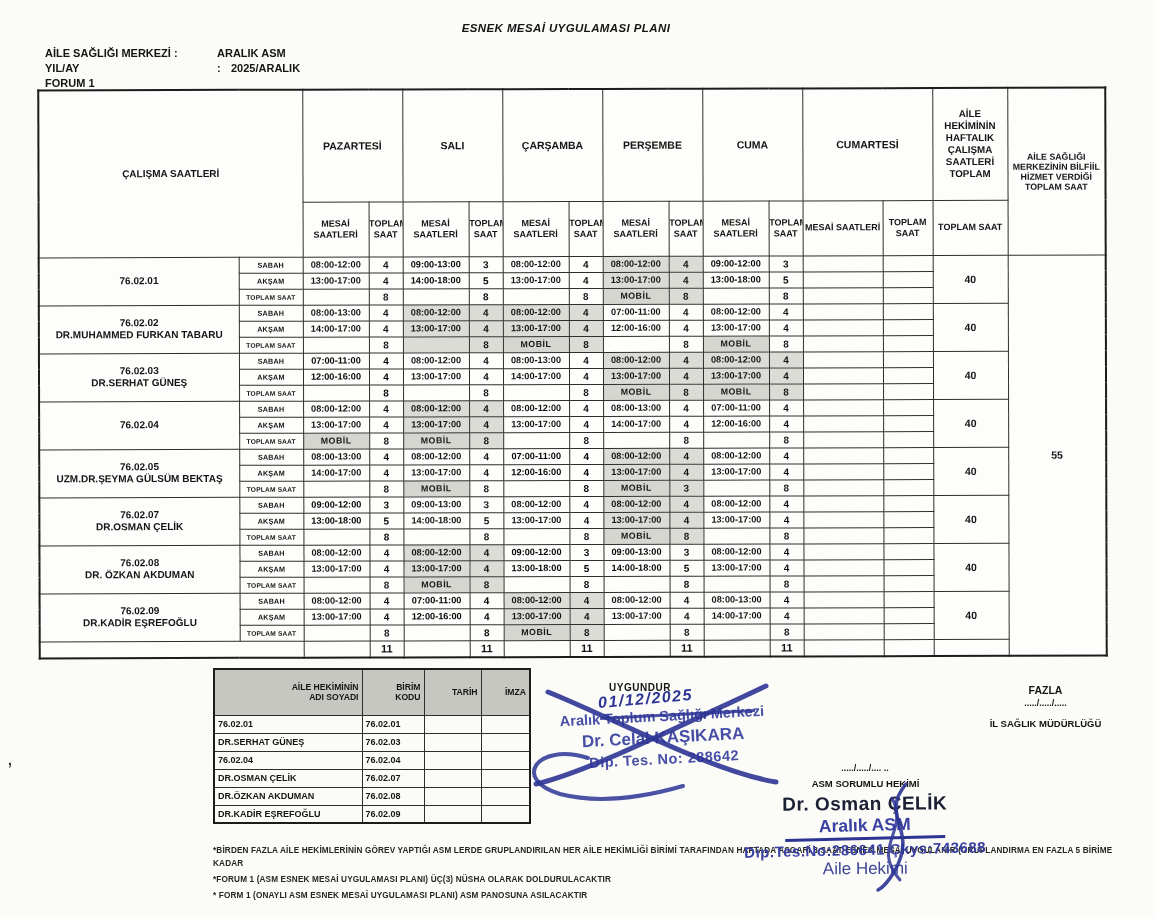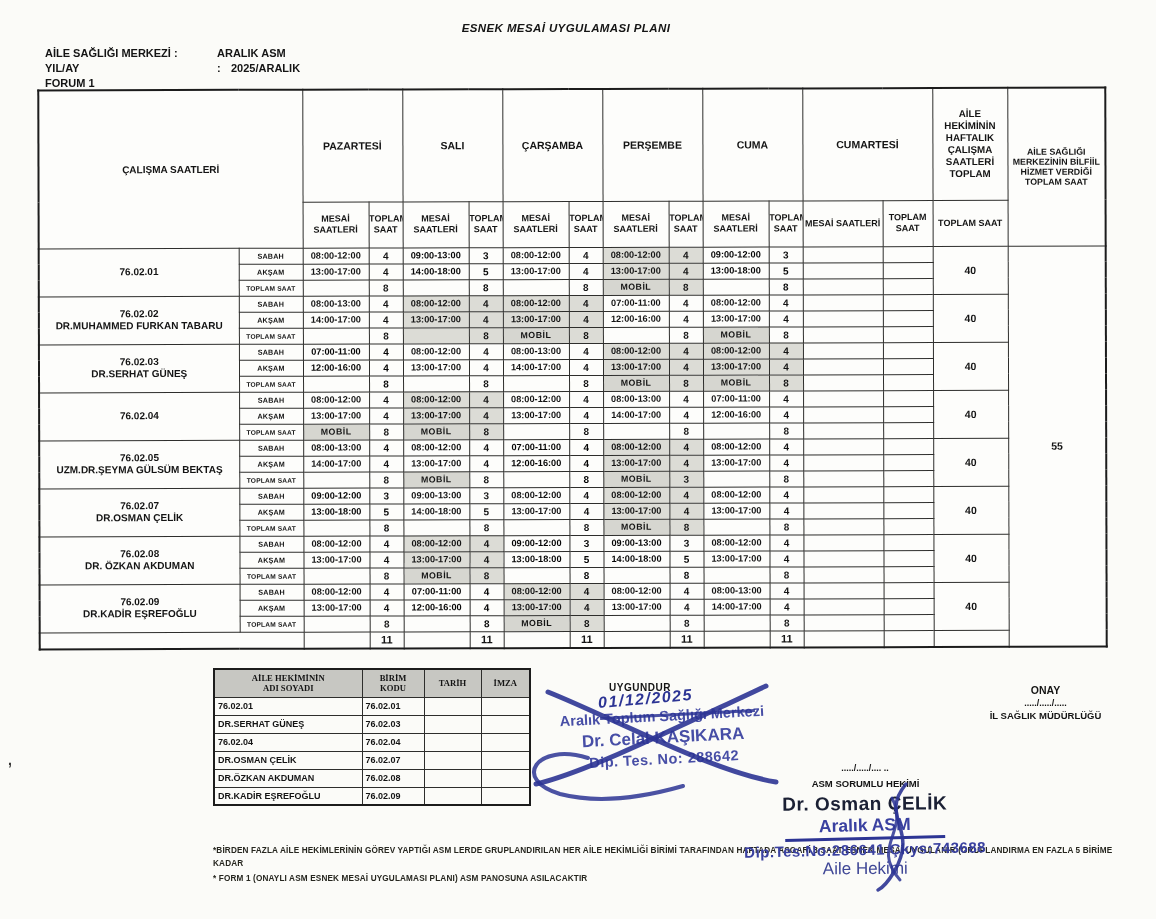--- a/index.html
+++ b/index.html
@@ -6,55 +6,55 @@
   body { width:1156px; height:919px; background:#fbfbf8; font-family:"Liberation Sans", sans-serif; color:#141414; position:relative; overflow:hidden; }
   .title { position:absolute; top:22px; left:0; width:1132px; text-align:center; font-size:11.5px; font-weight:bold; letter-spacing:.4px;font-style:italic; }
   .meta { position:absolute; top:46px; left:45px; font-size:11px; font-weight:bold; line-height:15px; }
   .meta-row { display:flex; }
   .meta-row .lbl { width:172px; }
   .meta-row .col { width:14px; }
   .tbl-wrap { position:absolute; top:88px; left:38px; transform:rotate(-0.15deg); }
   table.sched { border-collapse:collapse; table-layout:fixed; width:1067px; background:#fdfdfb; border:2px solid #1c1c1c; }
   table.sched th, table.sched td { border:1px solid #2e2e2c; text-align:center; vertical-align:middle; overflow:hidden; padding:0; }
   .h1 th { height:112px; font-size:10.5px; font-weight:bold; }
-  .h2 th { height:46px; font-size:9px; font-weight:bold; line-height:11px; }
+  .h2 th { height:55px; font-size:9px; font-weight:bold; line-height:11px; }
   th.corner { font-size:10px; }
   th.wkh { font-size:9.8px; line-height:12px; padding:0 3px; }
   th.asmh { font-size:8.8px; line-height:10px; padding:0 3px; }
   tbody tr { height:16px; }
   td.doctor { font-size:10px; font-weight:bold; line-height:12.5px; padding:0 2px; }
   td.sublab { font-size:7.2px; font-weight:bold; letter-spacing:.2px; }
   td.sublab.small { font-size:6.6px; }
   td.time { font-size:9.2px; font-weight:600; white-space:nowrap; }
   td.hrs { font-size:10px; font-weight:bold; }
   td.mobil { font-size:8.8px; font-weight:bold; letter-spacing:.5px; }
   td.weekly { font-size:10.5px; font-weight:bold; }
   td.asm { font-size:10.5px; font-weight:bold; }
   .bold { font-weight:800 !important; color:#050505; }
   .shade { background:#dcdcd6; }
   .mshade { background:#d6d6d0; }
   tr.foot-row td { height:17px; }
   tr.foot-row td.big { font-size:11px; font-weight:800; }
   .signers { position:absolute; top:668px; left:213px; border-collapse:collapse; table-layout:fixed; width:316px; border:2px solid #1c1c1c; }
   .signers th, .signers td { border:1px solid #2e2e2c; font-size:9px; font-weight:bold; padding:1px 3px; text-align:left; }
-  .signers th { background:#c7c7c2; text-align:center; font-size:8.6px; line-height:10px; height:28px; white-space:pre-line;font-family:Liberation Serif, serif; }
+  .signers th { background:#c7c7c2; text-align:right; font-size:8.6px; line-height:10px; height:46px; white-space:pre-line; }
   .signers td { height:18px; }
   .uygundur { position:absolute; top:682px; left:560px; width:160px; text-align:center; font-size:10px; font-weight:bold; letter-spacing:.5px; }
   .hand-date { position:absolute; top:690px; left:598px; font-size:16px; font-weight:bold; font-style:italic; color:#2c3494; transform:rotate(-5deg); letter-spacing:1.5px; z-index:6; }
   .date-strike { position:absolute; top:713px; left:600px; width:155px; height:2.5px; background:#2c3494; transform:rotate(-3deg); z-index:6; opacity:.85; }
   .stamp1 { position:absolute; top:708px; left:528px; width:270px; text-align:center; color:#3a41a0; transform:rotate(-3deg); z-index:5; opacity:.93; }
   .stamp1 .s1a { font-size:14.5px; font-weight:bold; }
   .stamp1 .s1b { font-size:17px; font-weight:bold; margin-top:4px; }
   .stamp1 .s1c { font-size:14.5px; font-weight:bold; margin-top:3px; letter-spacing:.5px; }
   .scribble { position:absolute; z-index:7; }
   .asm-dashes { position:absolute; top:763px; left:800px; width:130px; text-align:center; font-size:9px; font-weight:bold; }
   .asm-role { position:absolute; top:778px; left:788px; width:155px; text-align:center; font-size:9.5px; font-weight:bold; }
   .onay-block { position:absolute; top:684px; left:958px; width:175px; text-align:center; font-size:10.5px; font-weight:bold; }
   .onay-block .dashes { font-size:9px; margin-top:2px; }
-  .onay-block .role { font-size:9.5px; margin-top:2px; }
+  .onay-block .role { font-size:9.5px; margin-top:10px; }
   .stamp2 { position:absolute; top:793px; left:700px; width:330px; text-align:center; z-index:5; transform:rotate(-.5deg); }
   .stamp2 .nm { font-size:19px; font-weight:bold; color:#1b2034; letter-spacing:.5px; }
   .stamp2 .asm2 { display:inline-block; font-size:17.5px; font-weight:bold; color:#3a41a0; border-bottom:3px solid #2c3494; padding:0 34px 1px; transform:rotate(-1deg); }
   .stamp2 .dip { font-size:15px; font-weight:bold; color:#3a41a0; margin-top:1px; transform:rotate(-.8deg); letter-spacing:.5px; }
   .stamp2 .ah { font-size:17px; font-weight:500; color:#3f4796; margin-top:1px; }
   .footnotes { position:absolute; top:845px; left:213px; width:920px; font-size:8.2px; font-weight:bold; color:#26261f; line-height:12.5px; z-index:1; letter-spacing:.15px; }
   .footnotes .fn4 { margin-top:4px; }
   .footnotes .fn5 { margin-top:3px; }
   .artifact { position:absolute; top:752px; left:8px; font-size:14px; font-weight:bold; color:#333; }
 </style>
@@ -616,35 +616,36 @@
 <svg class="scribble" style="top:680px; left:518px;" width="280" height="130" viewBox="0 0 280 130">
   <path d="M30,12 C 95,38 195,92 258,102" stroke="#2c3494" stroke-width="5" fill="none" stroke-linecap="round" opacity=".9"></path>
   <path d="M248,6 C 170,42 70,92 18,104" stroke="#2c3494" stroke-width="5" fill="none" stroke-linecap="round" opacity=".9"></path>
   <path d="M70,78 C 18,62 -6,100 42,114 C 85,125 130,116 165,106" stroke="#2c3494" stroke-width="4" fill="none" stroke-linecap="round" opacity=".85"></path>
 </svg>
 
 <div class="asm-dashes">...../...../....  ..</div>
 <div class="asm-role">ASM SORUMLU HEKİMİ</div>
 
 <div class="onay-block">
-  <div>ONAY</div>
+  <div>FAZLA</div>
   <div class="dashes">...../...../.....</div>
   <div class="role">İL SAĞLIK MÜDÜRLÜĞÜ</div>
 </div>
 
 <div class="stamp2">
   <div class="nm">Dr. Osman ÇELİK</div>
   <div><span class="asm2">Aralık ASM</span></div>
   <div class="dip">Dip.Tes.No:286641 Çkys:743688</div>
   <div class="ah">Aile Hekimi</div>
 </div>
 
 <svg class="scribble" style="top:780px; left:848px;" width="90" height="115" viewBox="0 0 90 115">
   <path d="M58,4 C 30,38 72,48 46,92 C 40,102 34,108 30,110" stroke="#2c3494" stroke-width="3.5" fill="none" stroke-linecap="round" opacity=".9"></path>
   <path d="M44,18 C 62,52 22,66 52,100" stroke="#2c3494" stroke-width="3" fill="none" stroke-linecap="round" opacity=".85"></path>
 </svg>
 
 <div class="footnotes">
   <div>*BİRDEN FAZLA AİLE HEKİMLERİNİN GÖREV YAPTIĞI ASM LERDE GRUPLANDIRILAN HER AİLE HEKİMLİĞİ BİRİMİ TARAFINDAN HAFTADA ASGARİ 3 SAAT ESNEK MESAİ UYGULANIR (GRUPLANDIRMA EN FAZLA 5 BİRİME KADAR</div>
+  <div class="fn4">*FORUM 1 (ASM ESNEK MESAİ UYGULAMASI PLANI) ÜÇ(3) NÜSHA OLARAK DOLDURULACAKTIR</div>
   <div class="fn5">* FORM 1 (ONAYLI ASM ESNEK MESAİ UYGULAMASI PLANI) ASM PANOSUNA ASILACAKTIR</div>
 </div>
 
 <div class="artifact">,</div>
 
 </body></html>

